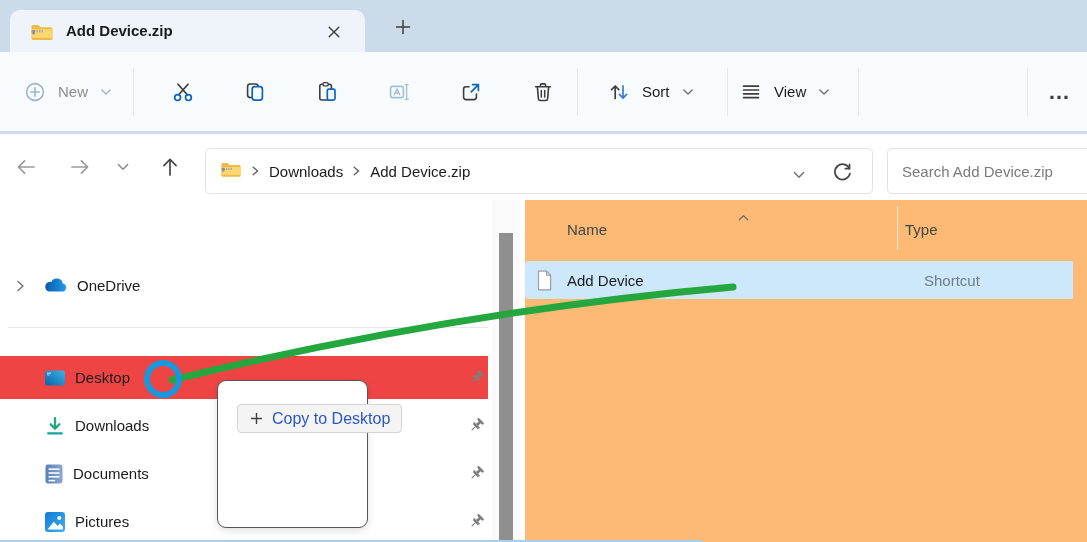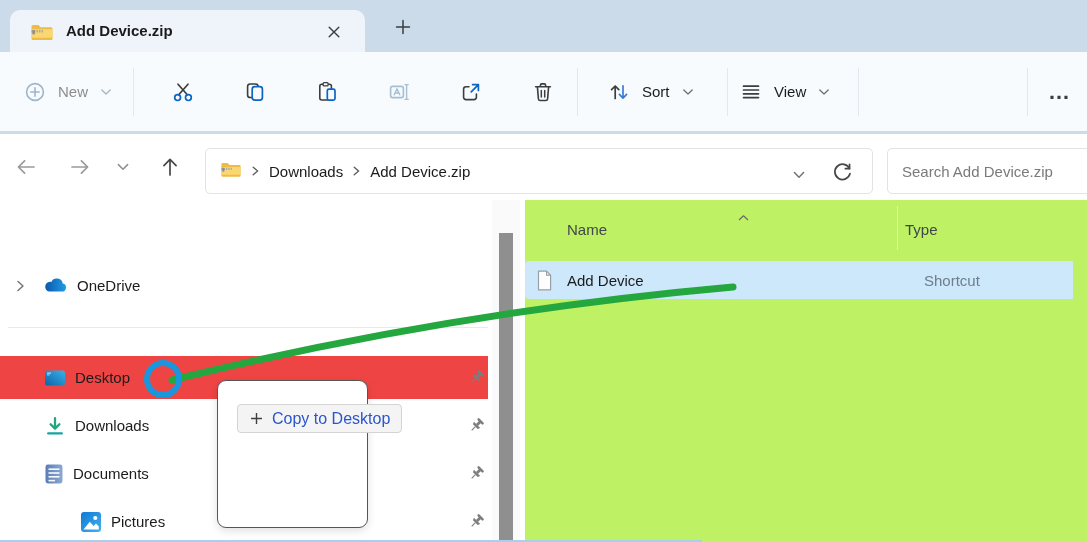--- a/index.html
+++ b/index.html
@@ -44,28 +44,28 @@
   .srow .slabel { font-size:15px; color:#1b1b1b; margin-left:9px; }
   .srow .sicon { margin-left:44px; display:flex; }
   .srow .expander { position:absolute; left:12px; display:flex; }
   .srow .pin { position:absolute; left:468px; display:flex; }
   .row-home { top:10px; height:47px; background:#d9d9d9; }
   .row-onedrive { top:62px; height:47px; }
   .sdivider { position:absolute; left:8px; top:127px; width:480px; height:1px; background:#e9e9e9; }
   .row-desktop { top:156px; height:43px; background:#ef4444; }
   .row-downloads { top:204px; height:43px; }
   .row-documents { top:252px; height:43px; }
-  .row-pictures { top:300px; height:43px;padding-left:36px; }
+  .row-pictures { top:300px; height:43px; }
 
   
   .vscroll { position:absolute; left:492px; top:200px; width:28px; height:342px; background:#fafafa; }
   .vthumb { position:absolute; left:7px; top:33px; width:14px; height:320px; background:#8f8f8f; cursor:pointer; }
 
   
-  .main { position:absolute; left:525px; top:200px; width:562px; height:342px; background:#bef264; }
+  .main { position:absolute; left:525px; top:200px; width:562px; height:342px; background:#fdba74; }
   .colhead { font-size:15px; color:#41464b; position:absolute; top:21px; cursor:pointer; }
   .col-name { left:42px; }
   .col-type { left:380px; }
   .sortmark { position:absolute; left:212px; top:8px; }
   .coldiv { position:absolute; left:372px; top:6px; width:1px; height:44px; background:#e6e6e6; }
   .frow { position:absolute; left:0; top:61px; width:548px; height:38px; background:#cde8fb; border-radius:4px 0 0 4px; display:flex; align-items:center; cursor:pointer; }
   .frow .ficon { margin-left:11px; display:flex; }
   .frow .fname { font-size:15px; color:#1b1b1b; margin-left:14px; }
   .frow .ftype { position:absolute; left:399px; font-size:15px; color:#6e7e8b; }
 

